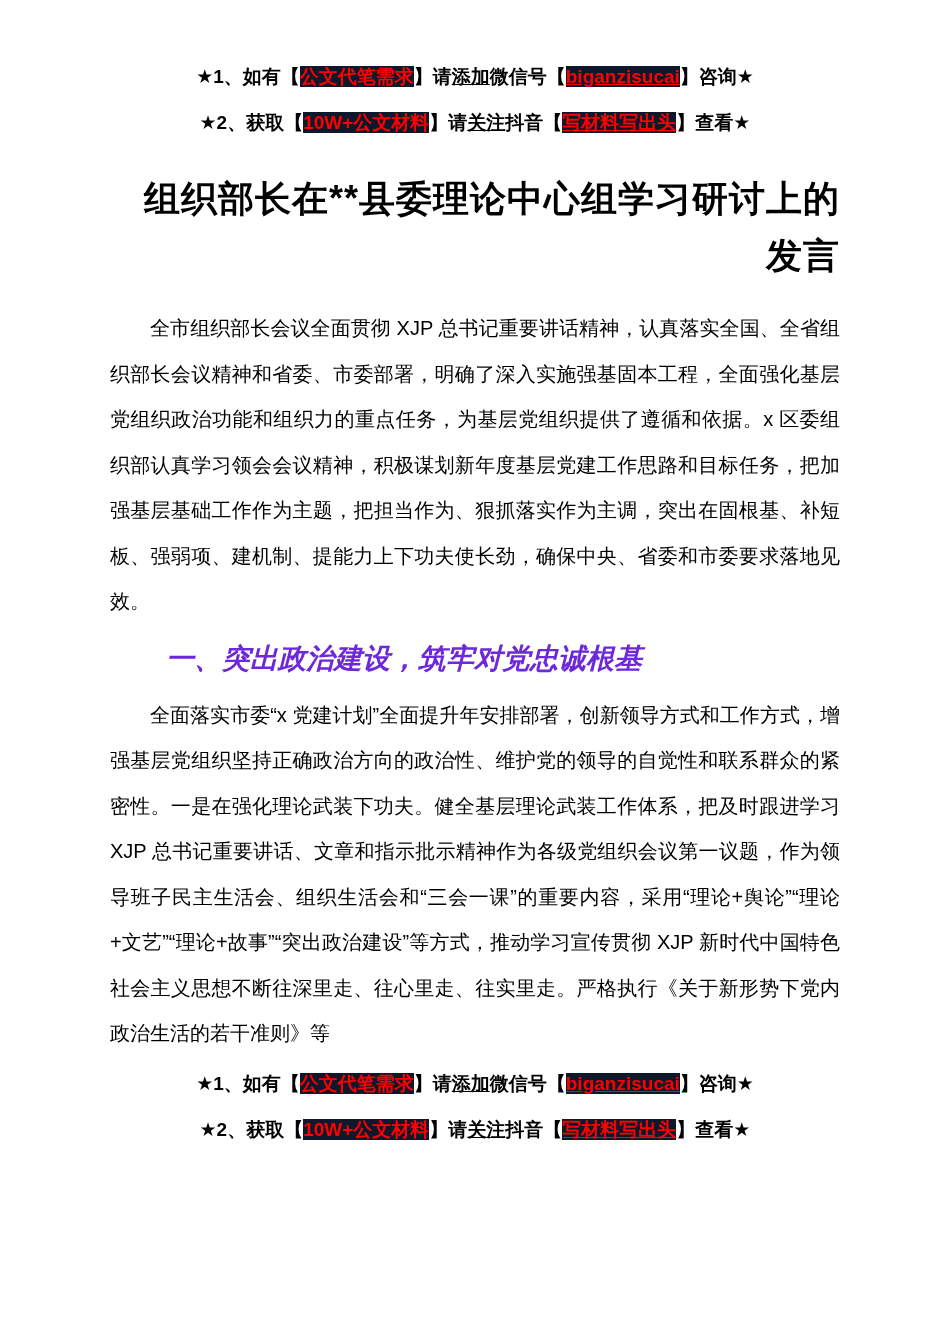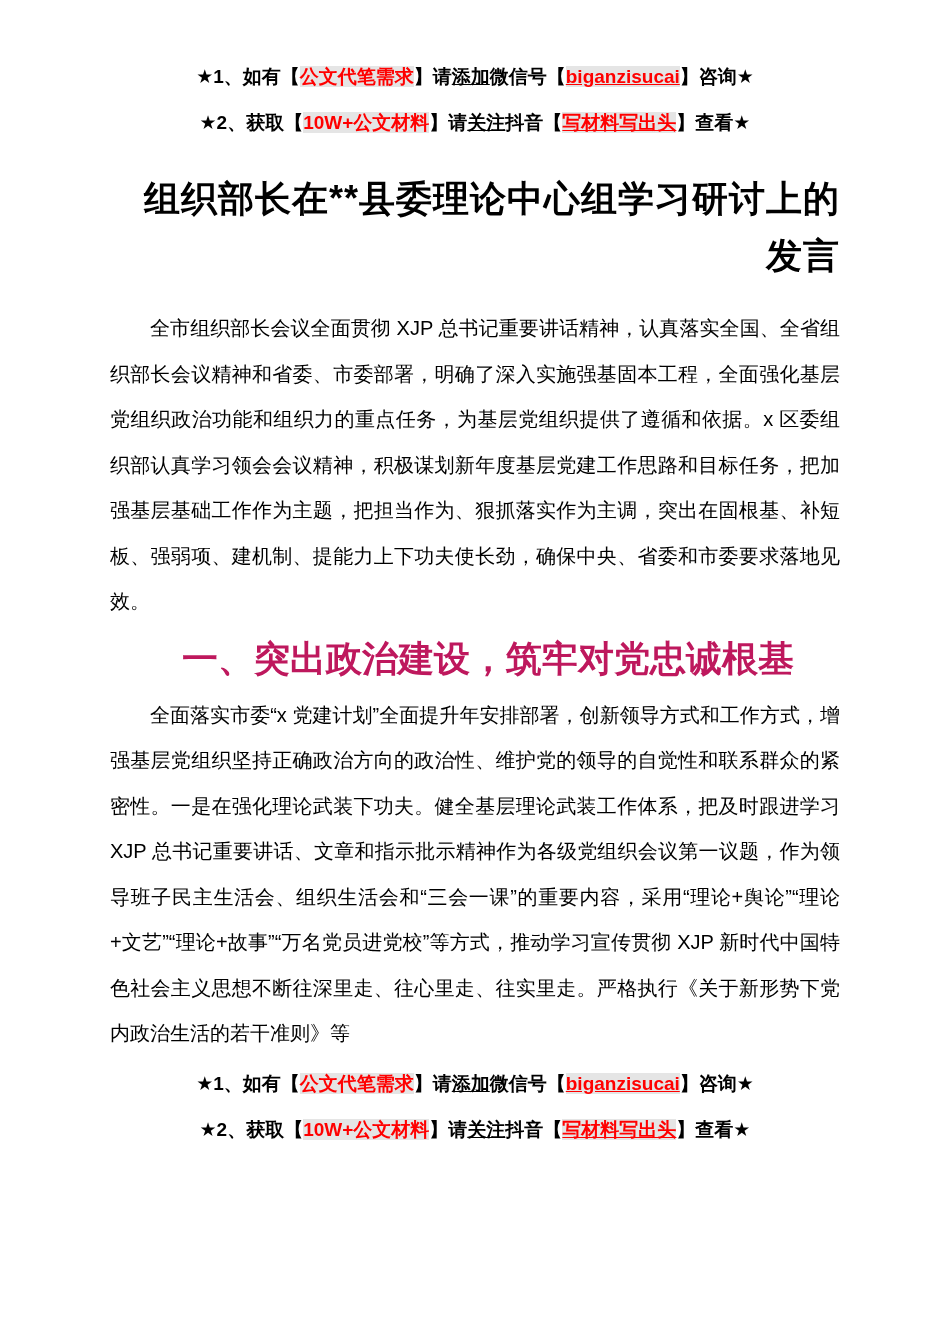--- a/index.html
+++ b/index.html
@@ -22,21 +22,21 @@
   }
   
   .promo {
     text-align: center;
     font-size: 19px;
     font-weight: bold;
     line-height: 46px;
     white-space: nowrap;
   }
   .promo .hl {
-    background: #e5e5e5;
+    background: #0f172a;
     color: #ff0000;
   }
   .promo .ul {
     text-decoration: underline;
   }
   
   .doc-title {
     margin: 24px auto 0 auto;
     width: 730px;
     font-size: 36px;
@@ -54,25 +54,26 @@
     text-align: justify;
     text-indent: 2em;
     letter-spacing: 0;
   }
   .para-first {
     margin-top: 22px;
   }
   
   .section-heading {
     margin: 11px 0 11px 0;
-    font-size: 36px;
+    font-size: 28px;
     font-weight: bold;
-    color: #be185d;
+    color: #6d28d9;
     text-indent: 2em;
     line-height: 46px;
+    font-style: italic;
   }
   .promo-bottom {
     margin-top: 4px;
   }
 </style>
 </head>
 <body>
 
 <div class="page">
 
@@ -84,21 +85,21 @@
       <span>★2、获取【</span><span class="hl">10W+公文材料</span><span>】请</span><span class="ul">关注</span><span>抖音【</span><span class="hl ul">写材料写出头</span><span>】查看★</span>
     </div>
   </div>
 
   <h1 class="doc-title">组织部长在**县委理论中心组学习研讨上的发言</h1>
 
   <p class="para para-first">全市组织部长会议全面贯彻 XJP 总书记重要讲话精神，认真落实全国、全省组织部长会议精神和省委、市委部署，明确了深入实施强基固本工程，全面强化基层党组织政治功能和组织力的重点任务，为基层党组织提供了遵循和依据。x 区委组织部认真学习领会会议精神，积极谋划新年度基层党建工作思路和目标任务，把加强基层基础工作作为主题，把担当作为、狠抓落实作为主调，突出在固根基、补短板、强弱项、建机制、提能力上下功夫使长劲，确保中央、省委和市委要求落地见效。</p>
 
   <h2 class="section-heading">一、突出政治建设，筑牢对党忠诚根基</h2>
 
-  <p class="para">全面落实市委“x 党建计划”全面提升年安排部署，创新领导方式和工作方式，增强基层党组织坚持正确政治方向的政治性、维护党的领导的自觉性和联系群众的紧密性。一是在强化理论武装下功夫。健全基层理论武装工作体系，把及时跟进学习 XJP 总书记重要讲话、文章和指示批示精神作为各级党组织会议第一议题，作为领导班子民主生活会、组织生活会和“三会一课”的重要内容，采用“理论+舆论”“理论+文艺”“理论+故事”“万名党员进党校”等方式，推动学习宣传贯彻 XJP 新时代中国特色社会主义思想不断往深里走、往心里走、往实里走。严格执行《关于新形势下党内政治生活的若干准则》等</p>
+  <p class="para">全面落实市委“x 党建计划”全面提升年安排部署，创新领导方式和工作方式，增强基层党组织坚持正确政治方向的政治性、维护党的领导的自觉性和联系群众的紧密性。一是在强化理论武装下功夫。健全基层理论武装工作体系，把及时跟进学习 XJP 总书记重要讲话、文章和指示批示精神作为各级党组织会议第一议题，作为领导班子民主生活会、组织生活会和“三会一课”的重要内容，采用“理论+舆论”“理论+文艺”“理论+故事”“突出政治建设”等方式，推动学习宣传贯彻 XJP 新时代中国特色社会主义思想不断往深里走、往心里走、往实里走。严格执行《关于新形势下党内政治生活的若干准则》等</p>
 
   <div class="promo promo-bottom">
     <div class="promo-line">
       <span>★1、如有【</span><span class="hl">公文代笔需求</span><span>】请</span><span class="ul">添加</span><span>微信号【</span><span class="hl ul">biganzisucai</span><span>】咨询★</span>
     </div>
     <div class="promo-line">
       <span>★2、获取【</span><span class="hl">10W+公文材料</span><span>】请</span><span class="ul">关注</span><span>抖音【</span><span class="hl ul">写材料写出头</span><span>】查看★</span>
     </div>
   </div>
 

